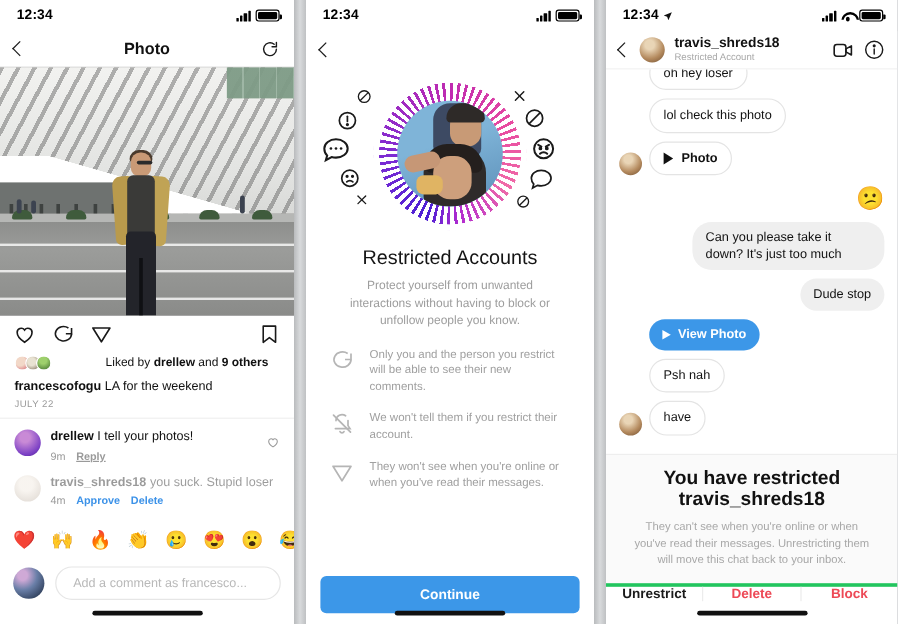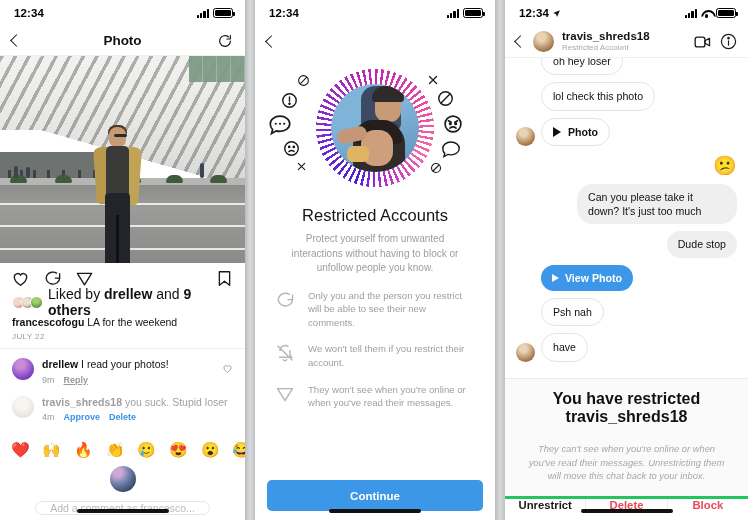--- a/index.html
+++ b/index.html
@@ -91,21 +91,21 @@
   .act { width: 19px; height: 19px; display:block; }
   .act.save { margin-left: auto; }
 
   .liked-row { display:flex; align-items:center; gap:5px; padding: 0 12px; height: 18px; }
   .liker-stack { display:flex; }
   .liker { width: 13px; height: 13px; border-radius: 50%; border: 1.3px solid #fff; margin-left:-4px; }
   .liker:first-child { margin-left: 0; }
   .lk1 { background: radial-gradient(circle at 35% 35%, #f2d8c8 40%, #d05c6a); }
   .lk2 { background: radial-gradient(circle at 40% 40%, #e8e2d2 35%, #6f5f4a); }
   .lk3 { background: radial-gradient(circle at 45% 30%, #9ed06c 30%, #3b6b2a); }
-  .liked-txt { font-size: 14px; color: #111; }
+  .liked-txt { font-size: 10px; color: #111; margin-left: 40px; }
   .liked-txt b { font-weight: 700; }
 
   .caption { padding: 4px 12px 0; font-size: 10.5px; color:#111; line-height: 1.35; }
   .caption b { font-weight:700; }
   .postdate { padding: 3px 12px 7px; font-size: 8px; color: #9a9a9a; letter-spacing: .4px; }
 
   .cmt-divider { height:1px; background:#efefef; margin: 0 0 0 0; }
   .comment { display:flex; gap: 8px; padding: 9px 12px 2px; position: relative; }
   .c-av { width: 22px; height: 22px; border-radius: 50%; flex: 0 0 22px; }
   .av-drellew { background: radial-gradient(circle at 40% 30%, #c98ad6 20%, #7a3fc4 70%, #4b1f86); }
@@ -192,21 +192,21 @@
   .bub.them { background:#fff; border: 1px solid #e4e4e4; color: #111; }
   .bub.me { background:#efefef; color:#111; }
   .bub.blue { background:#3c97e8; color:#fff; font-weight:600; display:flex; align-items:center; gap:6px; border:none;}
   .bub.photo { display:flex; align-items:center; gap: 7px; font-weight: 700; }
   .play { width:0; height:0; border-left: 8px solid currentColor; border-top: 5px solid transparent; border-bottom: 5px solid transparent; }
   .play.sm { border-left-width:7px; border-top-width:4.5px; border-bottom-width:4.5px;}
   .react { font-size: 19px; text-align:right; margin-top: 8px; }
 
   .notice { background:#fafafa; border-top: 1px solid #ececec; padding: 11px 20px 13px; text-align:center; }
   .notice-t { font-size: 16px; font-weight: 700; color:#111; }
-  .notice-s { font-size: 9.4px; color:#a8a8a8; line-height: 1.45; margin-top: 16px; font-style: italic; }
+  .notice-s { font-size: 9.4px; color:#a8a8a8; line-height: 1.45; margin-top: 6px; }
 
   .act-bar { display:flex; border-top: 3px solid #22c55e; height: 34px; align-items: flex-start; }
   .act-btn { flex:1 1 0; display:flex; align-items:center; justify-content:center; font-size: 11.3px; font-weight: 700; cursor:pointer; }
   .act-btn + .act-btn { border-left: 1px solid #ececec; }
   .act-btn.dark { color: #1a1a1a; }
   .act-btn.red { color: #ed4956; }
 </style>
 </head>
 <body>
 
@@ -307,21 +307,21 @@
     <div class="caption">
       <b>francescofogu</b><span> LA for the weekend</span>
     </div>
     <div class="postdate">JULY 22</div>
     <div class="cmt-divider"></div>
 
     <div class="comment">
       <span class="c-av av-drellew"></span>
       <div class="c-body">
         <div class="c-line">
-          <b>drellew</b><span> I read your photos!</span>
+          <b>drellew</b><span> I tell your photos!</span>
         </div>
         <div class="c-meta">
           <span>9m</span>
           <span class="lnk">Reply</span>
         </div>
       </div>
       <svg class="c-heart" viewBox="0 0 24 24" fill="none" stroke="#9a9a9a" stroke-width="2">
         <path d="M12 20.5s-7.8-5-7.8-10A4.3 4.3 0 0 1 12 7.6a4.3 4.3 0 0 1 7.8 2.9c0 5-7.8 10-7.8 10z"></path>
       </svg>
     </div>
@@ -345,21 +345,21 @@
       <span>🙌</span>
       <span>🔥</span>
       <span>👏</span>
       <span>🥲</span>
       <span>😍</span>
       <span>😮</span>
       <span>😂</span>
 
     </div>
 
-    <div class="cmt-bar" style="position:absolute;bottom:14px;left:0;right:0;flex-direction:column;">
+    <div class="cmt-bar" style="position:absolute;bottom:14px;left:0;right:0;">
       <span class="cmt-av"></span>
       <div class="cmt-input">Add a comment as francesco...</div>
     </div>
 
     <div class="home-ind"></div>
   </div>
 
   <div class="gap"></div>
 
   <div class="phone p2">

